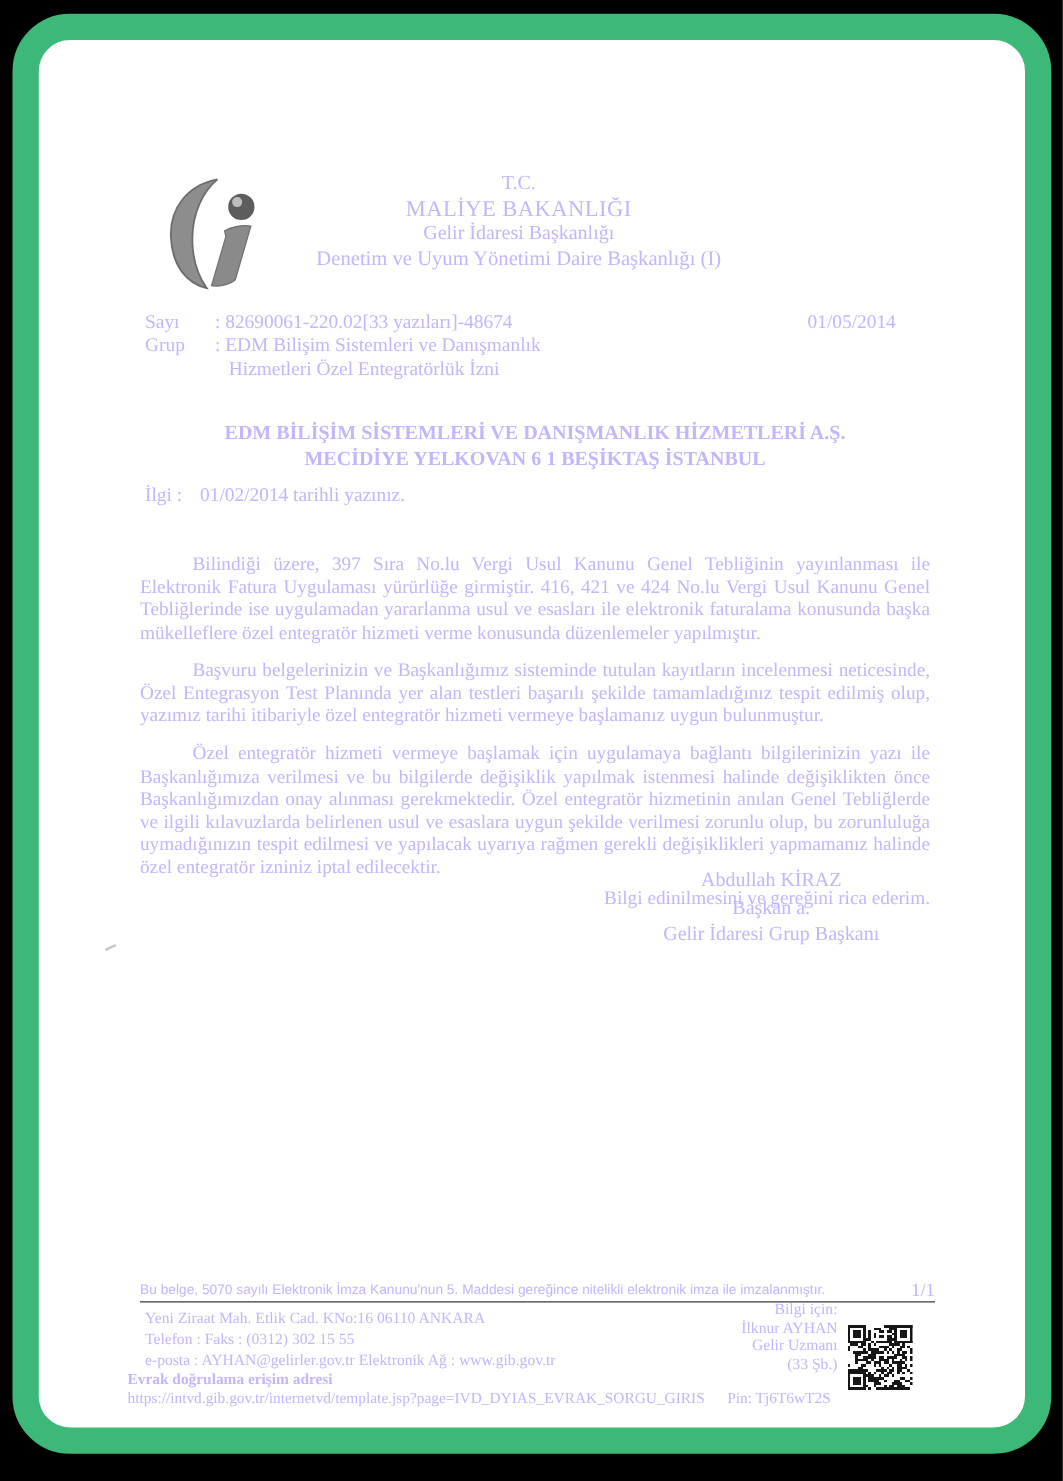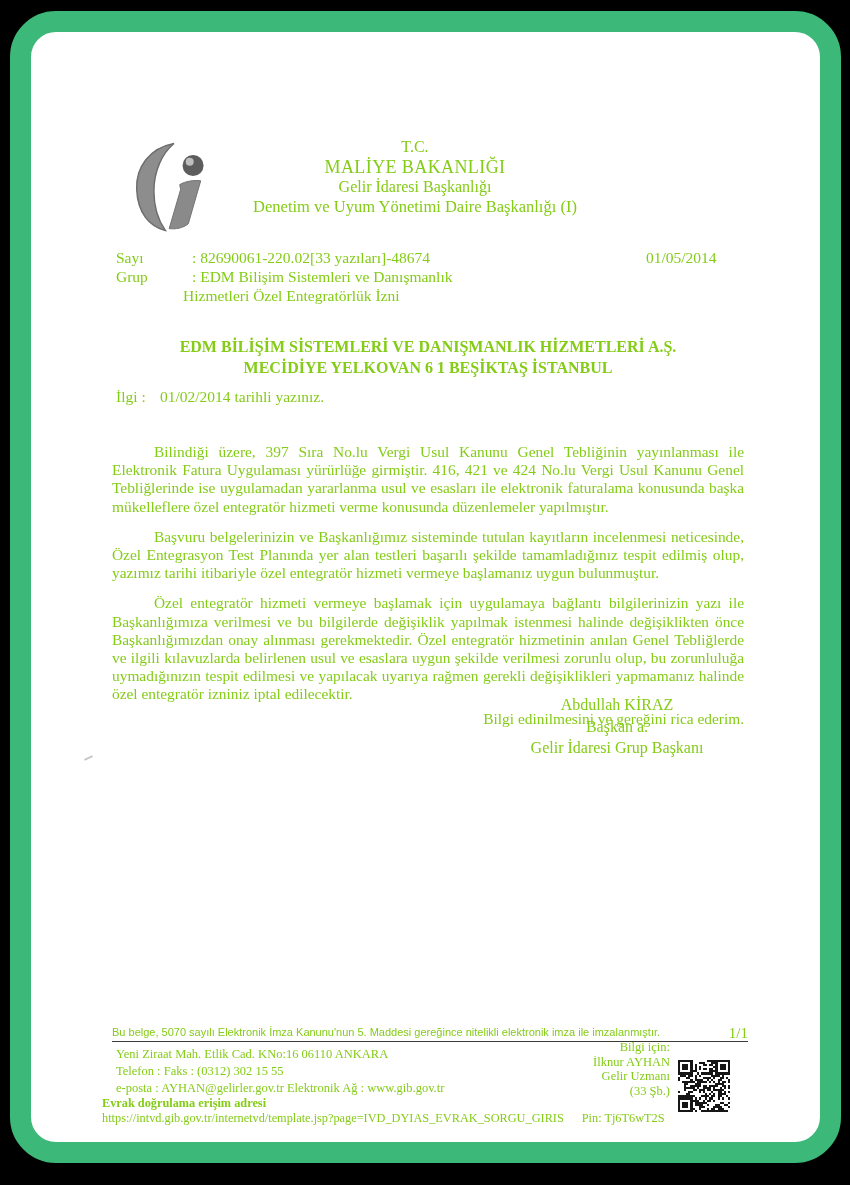--- a/index.html
+++ b/index.html
@@ -1,35 +1,35 @@
 <!DOCTYPE html>
 <html lang="tr"><head>
 <meta charset="utf-8">
 <style>
   html,body { margin:0; padding:0; background:#000; }
   #stage {
     position:relative; width:850px; height:1185px; background:#000;
-    overflow:hidden; font-family:"Liberation Serif", serif; color:#84cc16;
+    overflow:hidden; font-family:"Liberation Serif", serif; color:#c4b5fd;
   }
   .page-frame {
     position:absolute; left:10px; top:11px; width:831px; height:1152px;
     box-sizing:border-box; border:21px solid #3cb878; border-radius:46px;
     background:#fff;
   }
   .abs { position:absolute; }
 
   
   .letterhead { left:112px; top:137px; width:606px; text-align:center; line-height:20px; font-size:16px; }
   .letterhead .org { font-size:18px; letter-spacing:0.4px; }
   .letterhead .dept { font-size:16.5px; }
   .logo-wrap { left:130px; top:141px; width:86px; height:92px; }
 
   
   .meta { left:116px; top:248px; width:500px; font-size:15.5px; line-height:19px; }
-  .meta-row { display:flex;gap:20px; }
+  .meta-row { display:flex; }
   .meta-label { width:56px; flex:0 0 56px; }
   .meta-cont { padding-left:67px; }
   .date { left:646px; top:249px; font-size:15.5px; }
 
   
   .recipient { left:112px; top:336px; width:632px; text-align:center; font-weight:bold; font-size:16px; line-height:21px; }
 
   
   .ilgi { left:116px; top:388px; font-size:15.5px; display:flex; }
   .ilgi-label { width:44px; flex:0 0 44px; }

